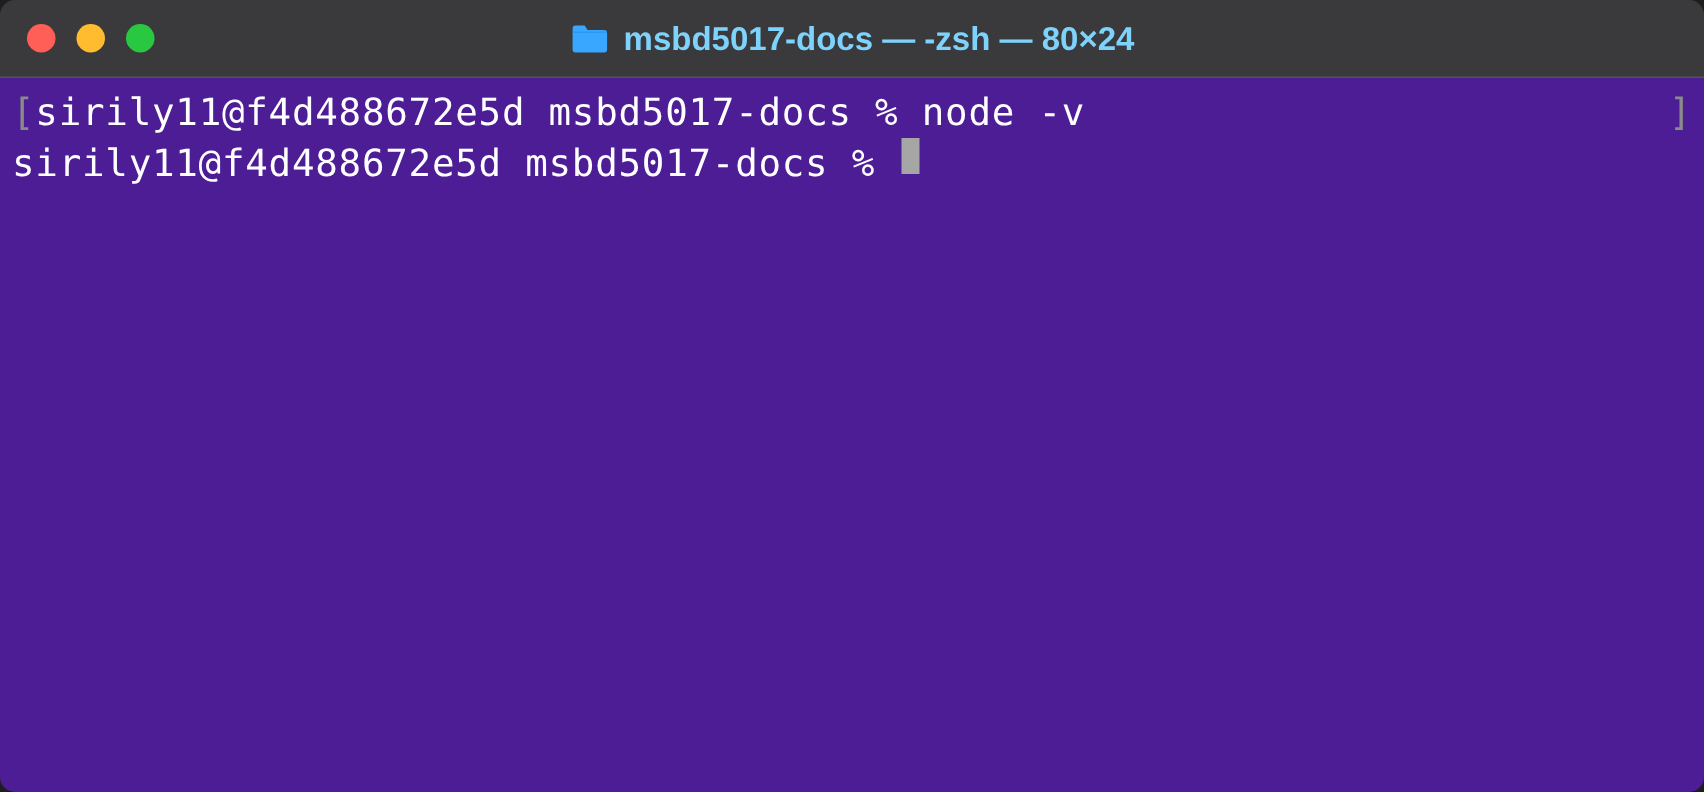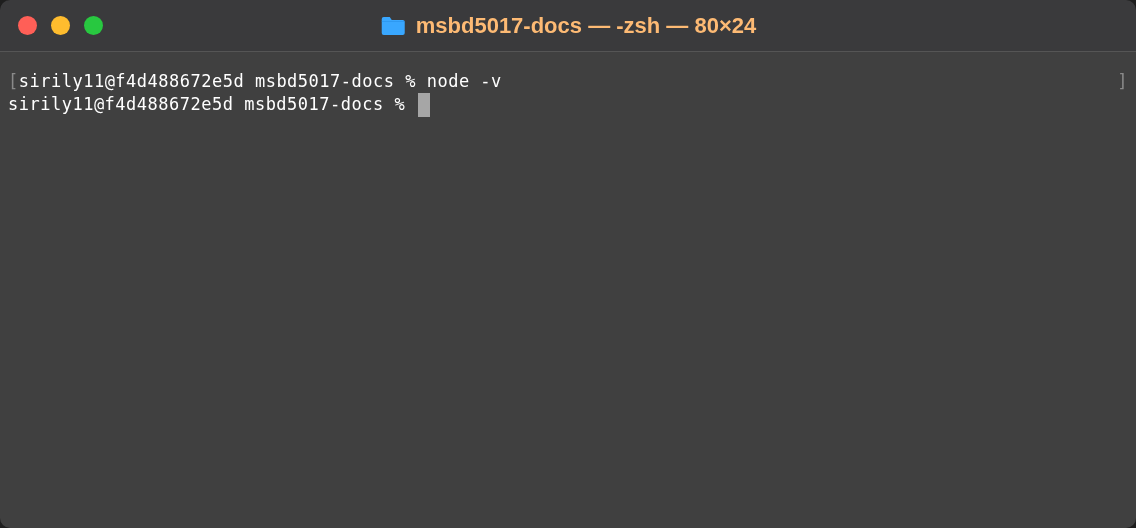--- a/index.html
+++ b/index.html
@@ -45,36 +45,36 @@
     .traffic-light.close { background: #ff5f57; }
     .traffic-light.min { background: #febc2e; }
     .traffic-light.max { background: #28c840; }
     .title-center {
       position: absolute;
       left: 50%;
       transform: translateX(-50%);
       display: flex;
       align-items: center;
       gap: 10px;
-      color: #fdba74;
+      color: #7dd3fc;
       font-family: -apple-system, BlinkMacSystemFont, "Segoe UI", Helvetica, Arial, sans-serif;
       font-size: 22px;
       font-weight: 600;
     }
     .folder-icon {
       width: 26px;
       height: 22px;
       display: inline-block;
     }
     .terminal-body {
       flex: 1;
-      background: #404040;
-      padding: 18px 8px;
+      background: #4c1d95;
+      padding: 6px 8px;
       color: #ffffff;
-      font-size: 17px;
+      font-size: 25px;
       line-height: 1.35;
       font-family: "SF Mono", Menlo, Monaco, Consolas, monospace;
       letter-spacing: 0.5px;
       position: relative;
     }
     .line {
       white-space: pre;
       display: flex;
     }
     .line1 {

